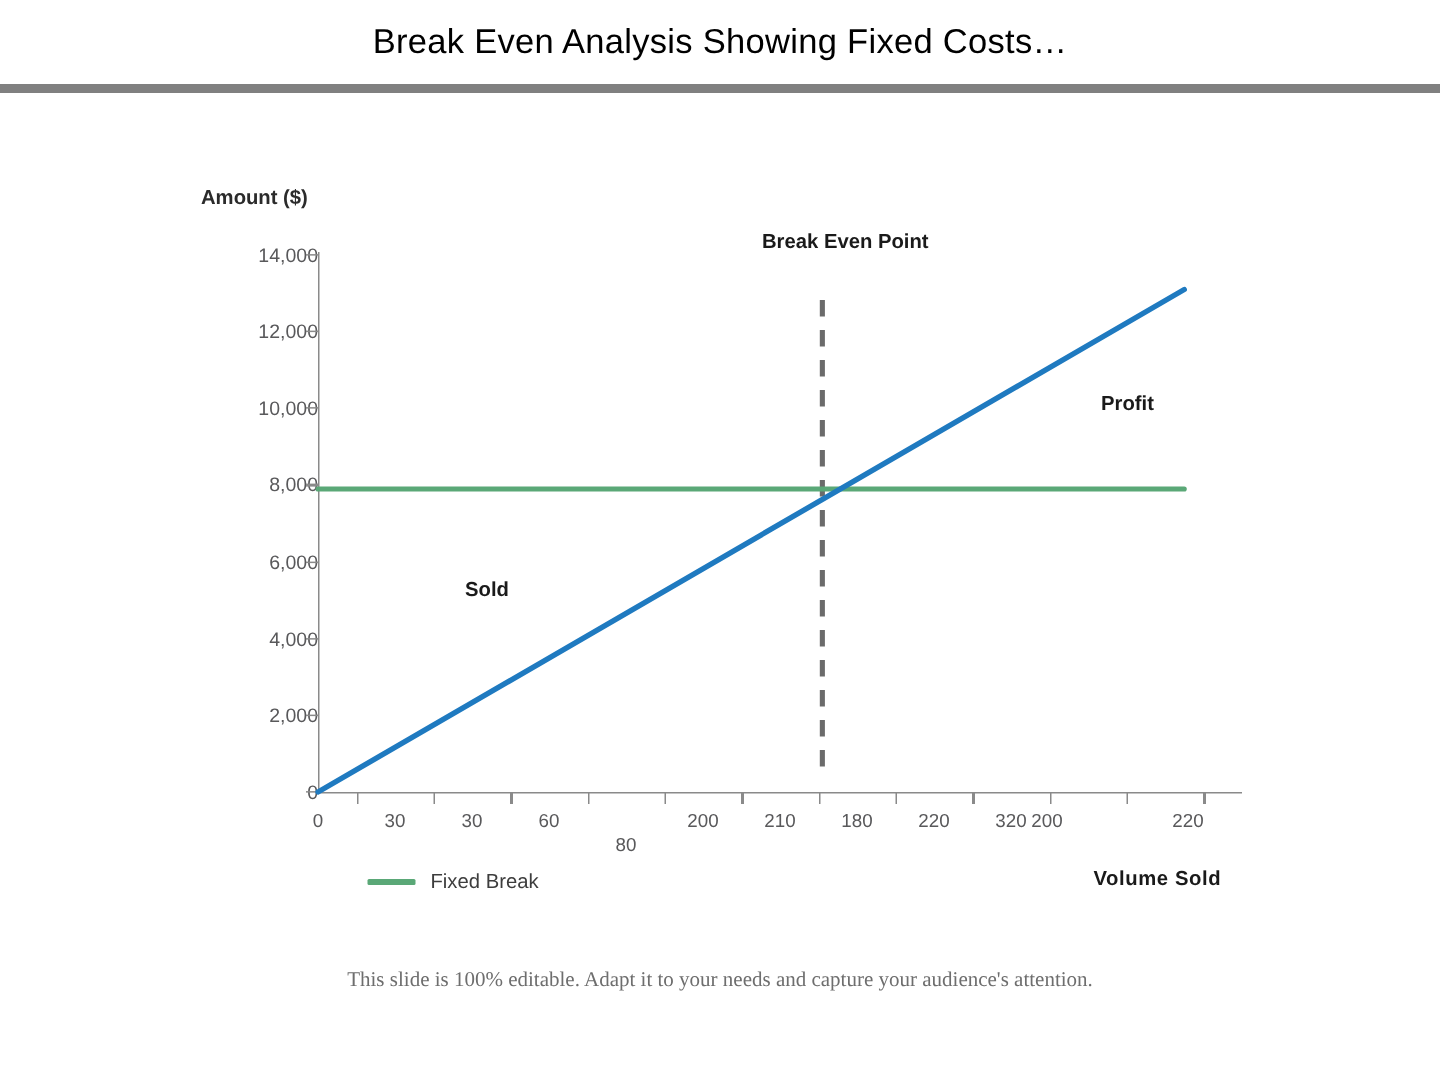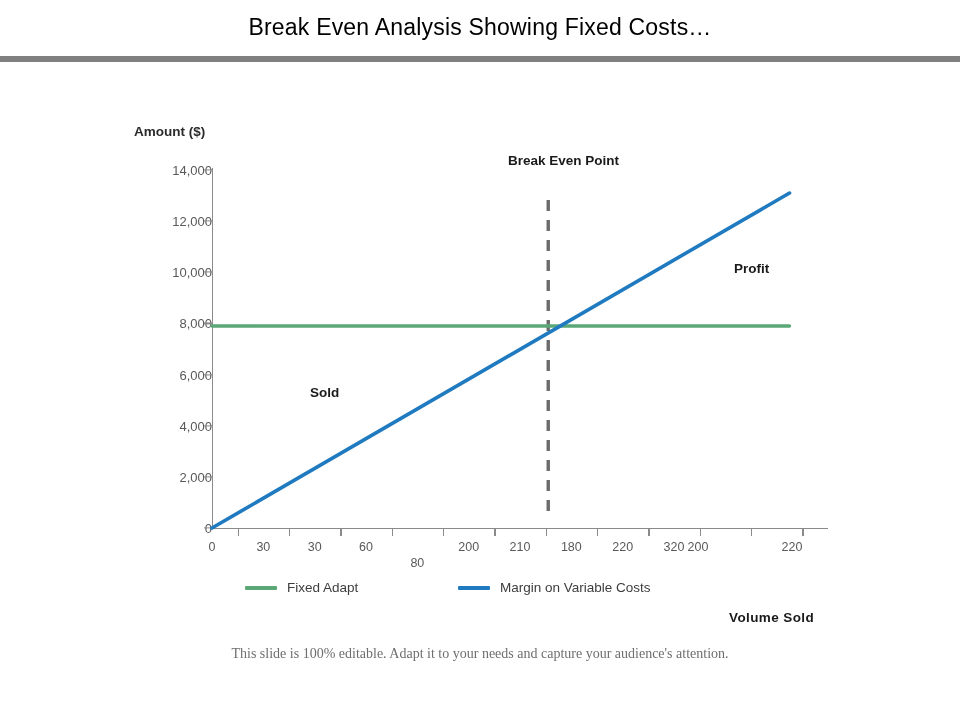--- a/index.html
+++ b/index.html
@@ -52,21 +52,21 @@
     top: 62px;
     font-size: 13.5px;
     font-weight: bold;
     color: #2b2b2b;
     white-space: nowrap;
   }
 
   #x-axis-title {
     position: absolute;
     left: 729px;
-    top: 548px;
+    top: 516px;
     font-size: 13.5px;
     font-weight: bold;
     color: #1a1a1a;
     letter-spacing: 0.4px;
     white-space: nowrap;
   }
 
   
   .axis-line {
     position: absolute;
@@ -275,21 +275,17 @@
   <div class="annotation" id="annotation-breakeven">Break Even Point</div>
   <div class="annotation" id="annotation-loss">Sold</div>
   <div class="annotation" id="annotation-profit">Profit</div>
 
   <div id="x-axis-title">Volume Sold</div>
 </div>
 
 <div id="legend">
   <div class="legend-item" id="legend-item-fixed">
     <span class="legend-swatch" style="background: rgb(90, 168, 119);"></span>
-    <span class="legend-label">Fixed Adapt</span>
-  </div>
-  <div class="legend-item" id="legend-item-variable">
-    <span class="legend-swatch" style="background: rgb(31, 122, 192);"></span>
-    <span class="legend-label">Margin on Variable Costs</span>
+    <span class="legend-label">Fixed Break</span>
   </div>
 </div>
 
 <div id="footer-note">This slide is 100% editable. Adapt it to your needs and capture your audience's attention.</div>
 
 </body></html>

